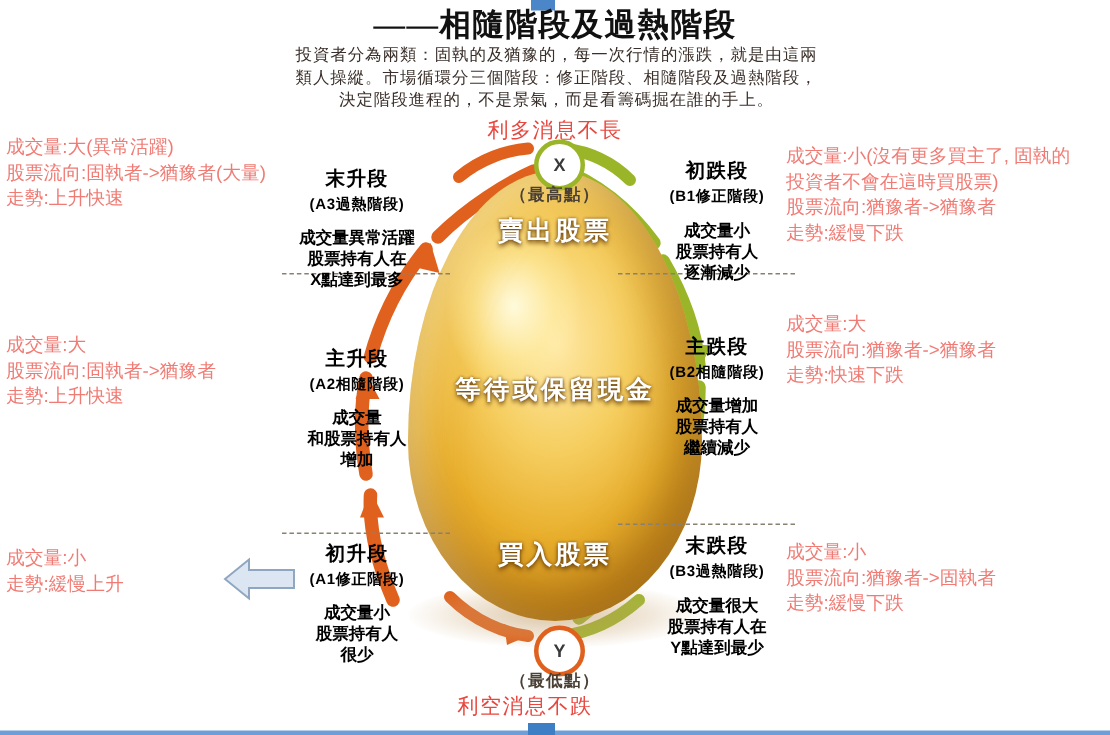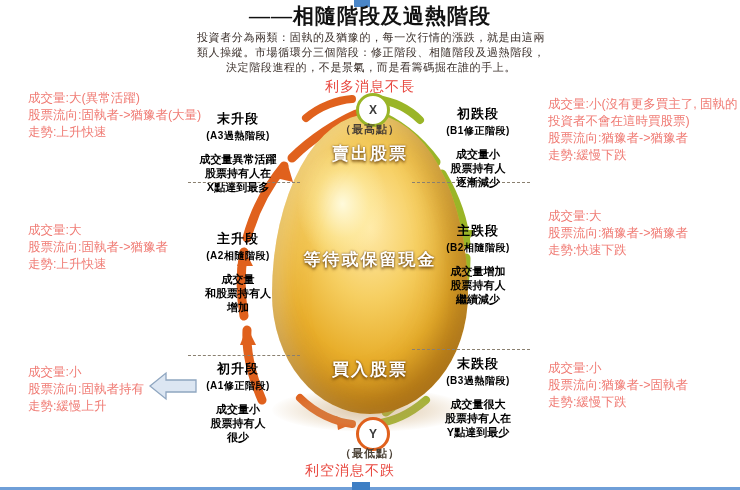--- a/index.html
+++ b/index.html
@@ -32,21 +32,21 @@
   }
   .badnews{
     position:absolute;left:0;top:462px;width:700px;text-align:center;
     font-size:14px;color:#e8473f;font-family:"Liberation Sans",sans-serif;
     letter-spacing:1px;
   }
 
   
   .sideblock{
     position:absolute;font-size:12.5px;line-height:17px;color:#f07b74;
-    font-family:"Liberation Sans",sans-serif;white-space:nowrap;margin-left:24px;
+    font-family:"Liberation Sans",sans-serif;white-space:nowrap;
   }
   .sideblock.wrap{white-space:normal;}
   .side-l{left:4px;}
   .side-r{left:524px;}
   .sb1{top:90px;}
   .sb2{top:222px;}
   .sb3{top:364px;}
   .sbr1{top:96px;width:212px;}
   .sbr2{top:208px;}
   .sbr3{top:360px;}
@@ -259,21 +259,20 @@
     <div>股票流向:固執者-&gt;猶豫者(大量)</div>
     <div>走勢:上升快速</div>
   </div>
   <div class="sideblock side-l sb2">
     <div>成交量:大</div>
     <div>股票流向:固執者-&gt;猶豫者</div>
     <div>走勢:上升快速</div>
   </div>
   <div class="sideblock side-l sb3">
     <div>成交量:小</div>
-    <div>股票流向:固執者持有</div>
     <div>走勢:緩慢上升</div>
   </div>
 
   <svg class="greyarrow" viewBox="0 0 50 32">
     <polygon points="2,16 18,3 18,10 48,10 48,22 18,22 18,29" fill="#dce6f2" stroke="#8fa6c0" stroke-width="1.3"></polygon>
   </svg>
 
   <div class="sideblock side-r sbr1 wrap">
     <div>成交量:小(沒有更多買主了, 固執的</div>
     <div>投資者不會在這時買股票)</div>

